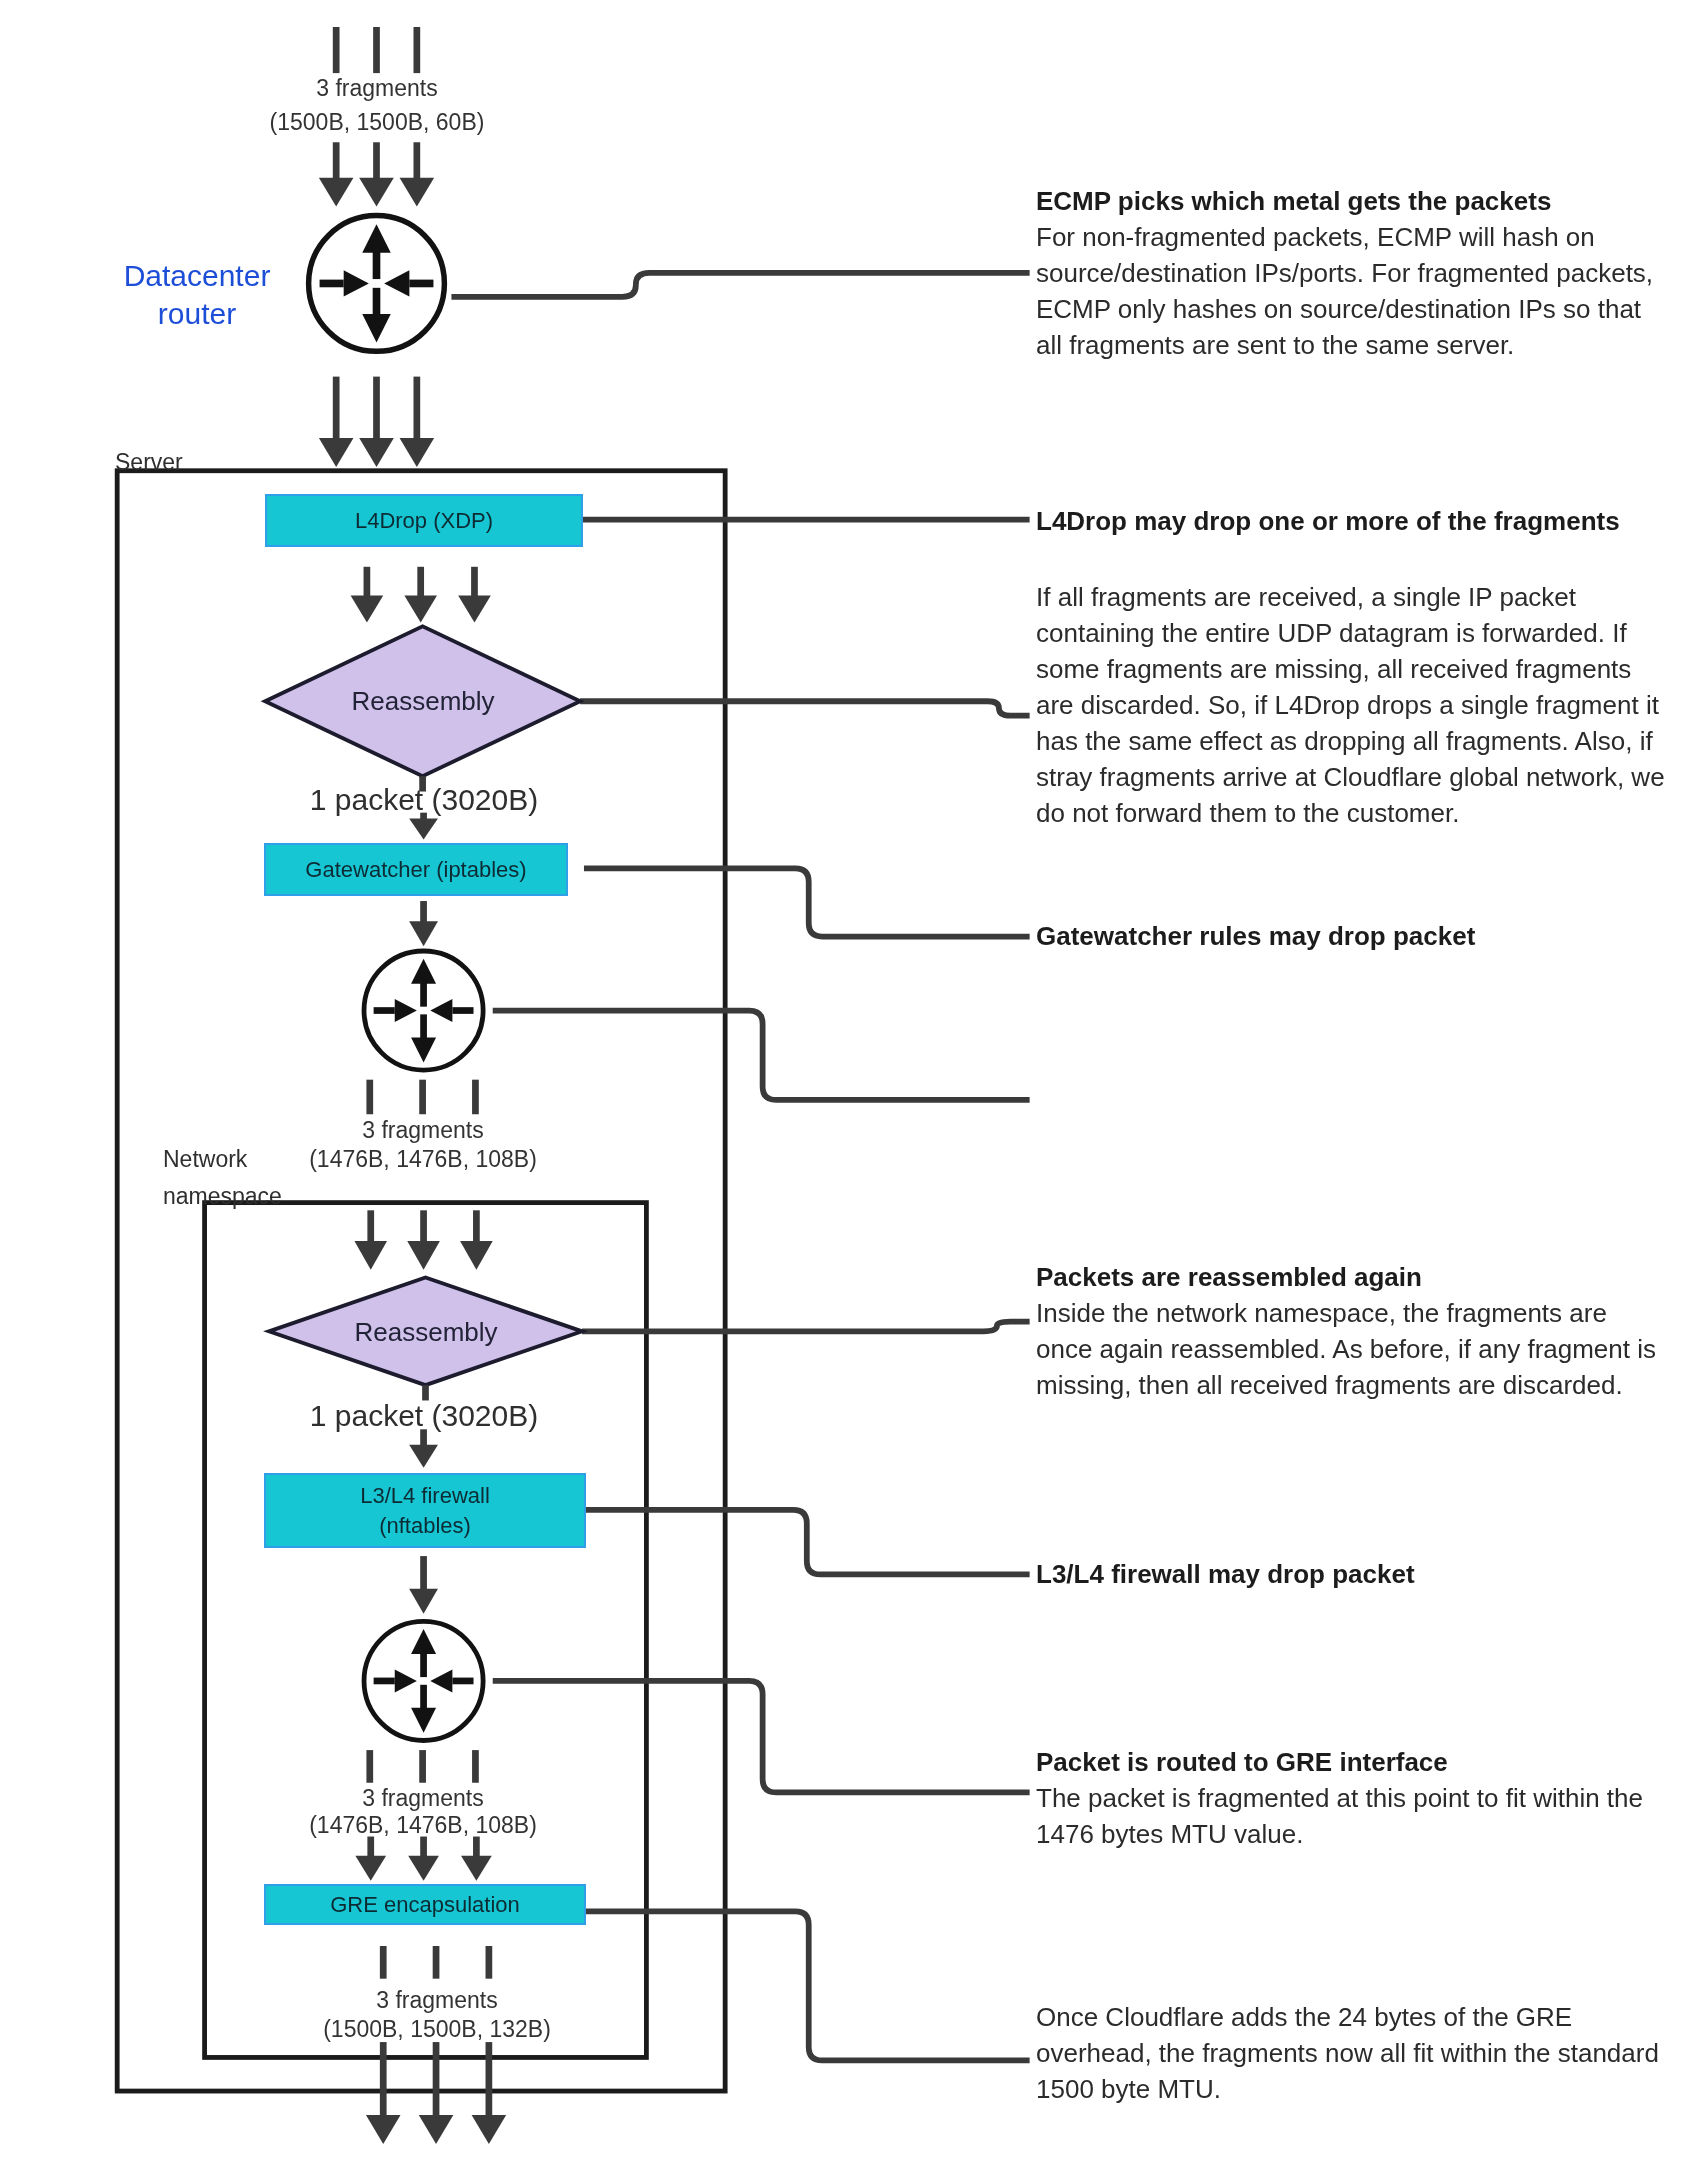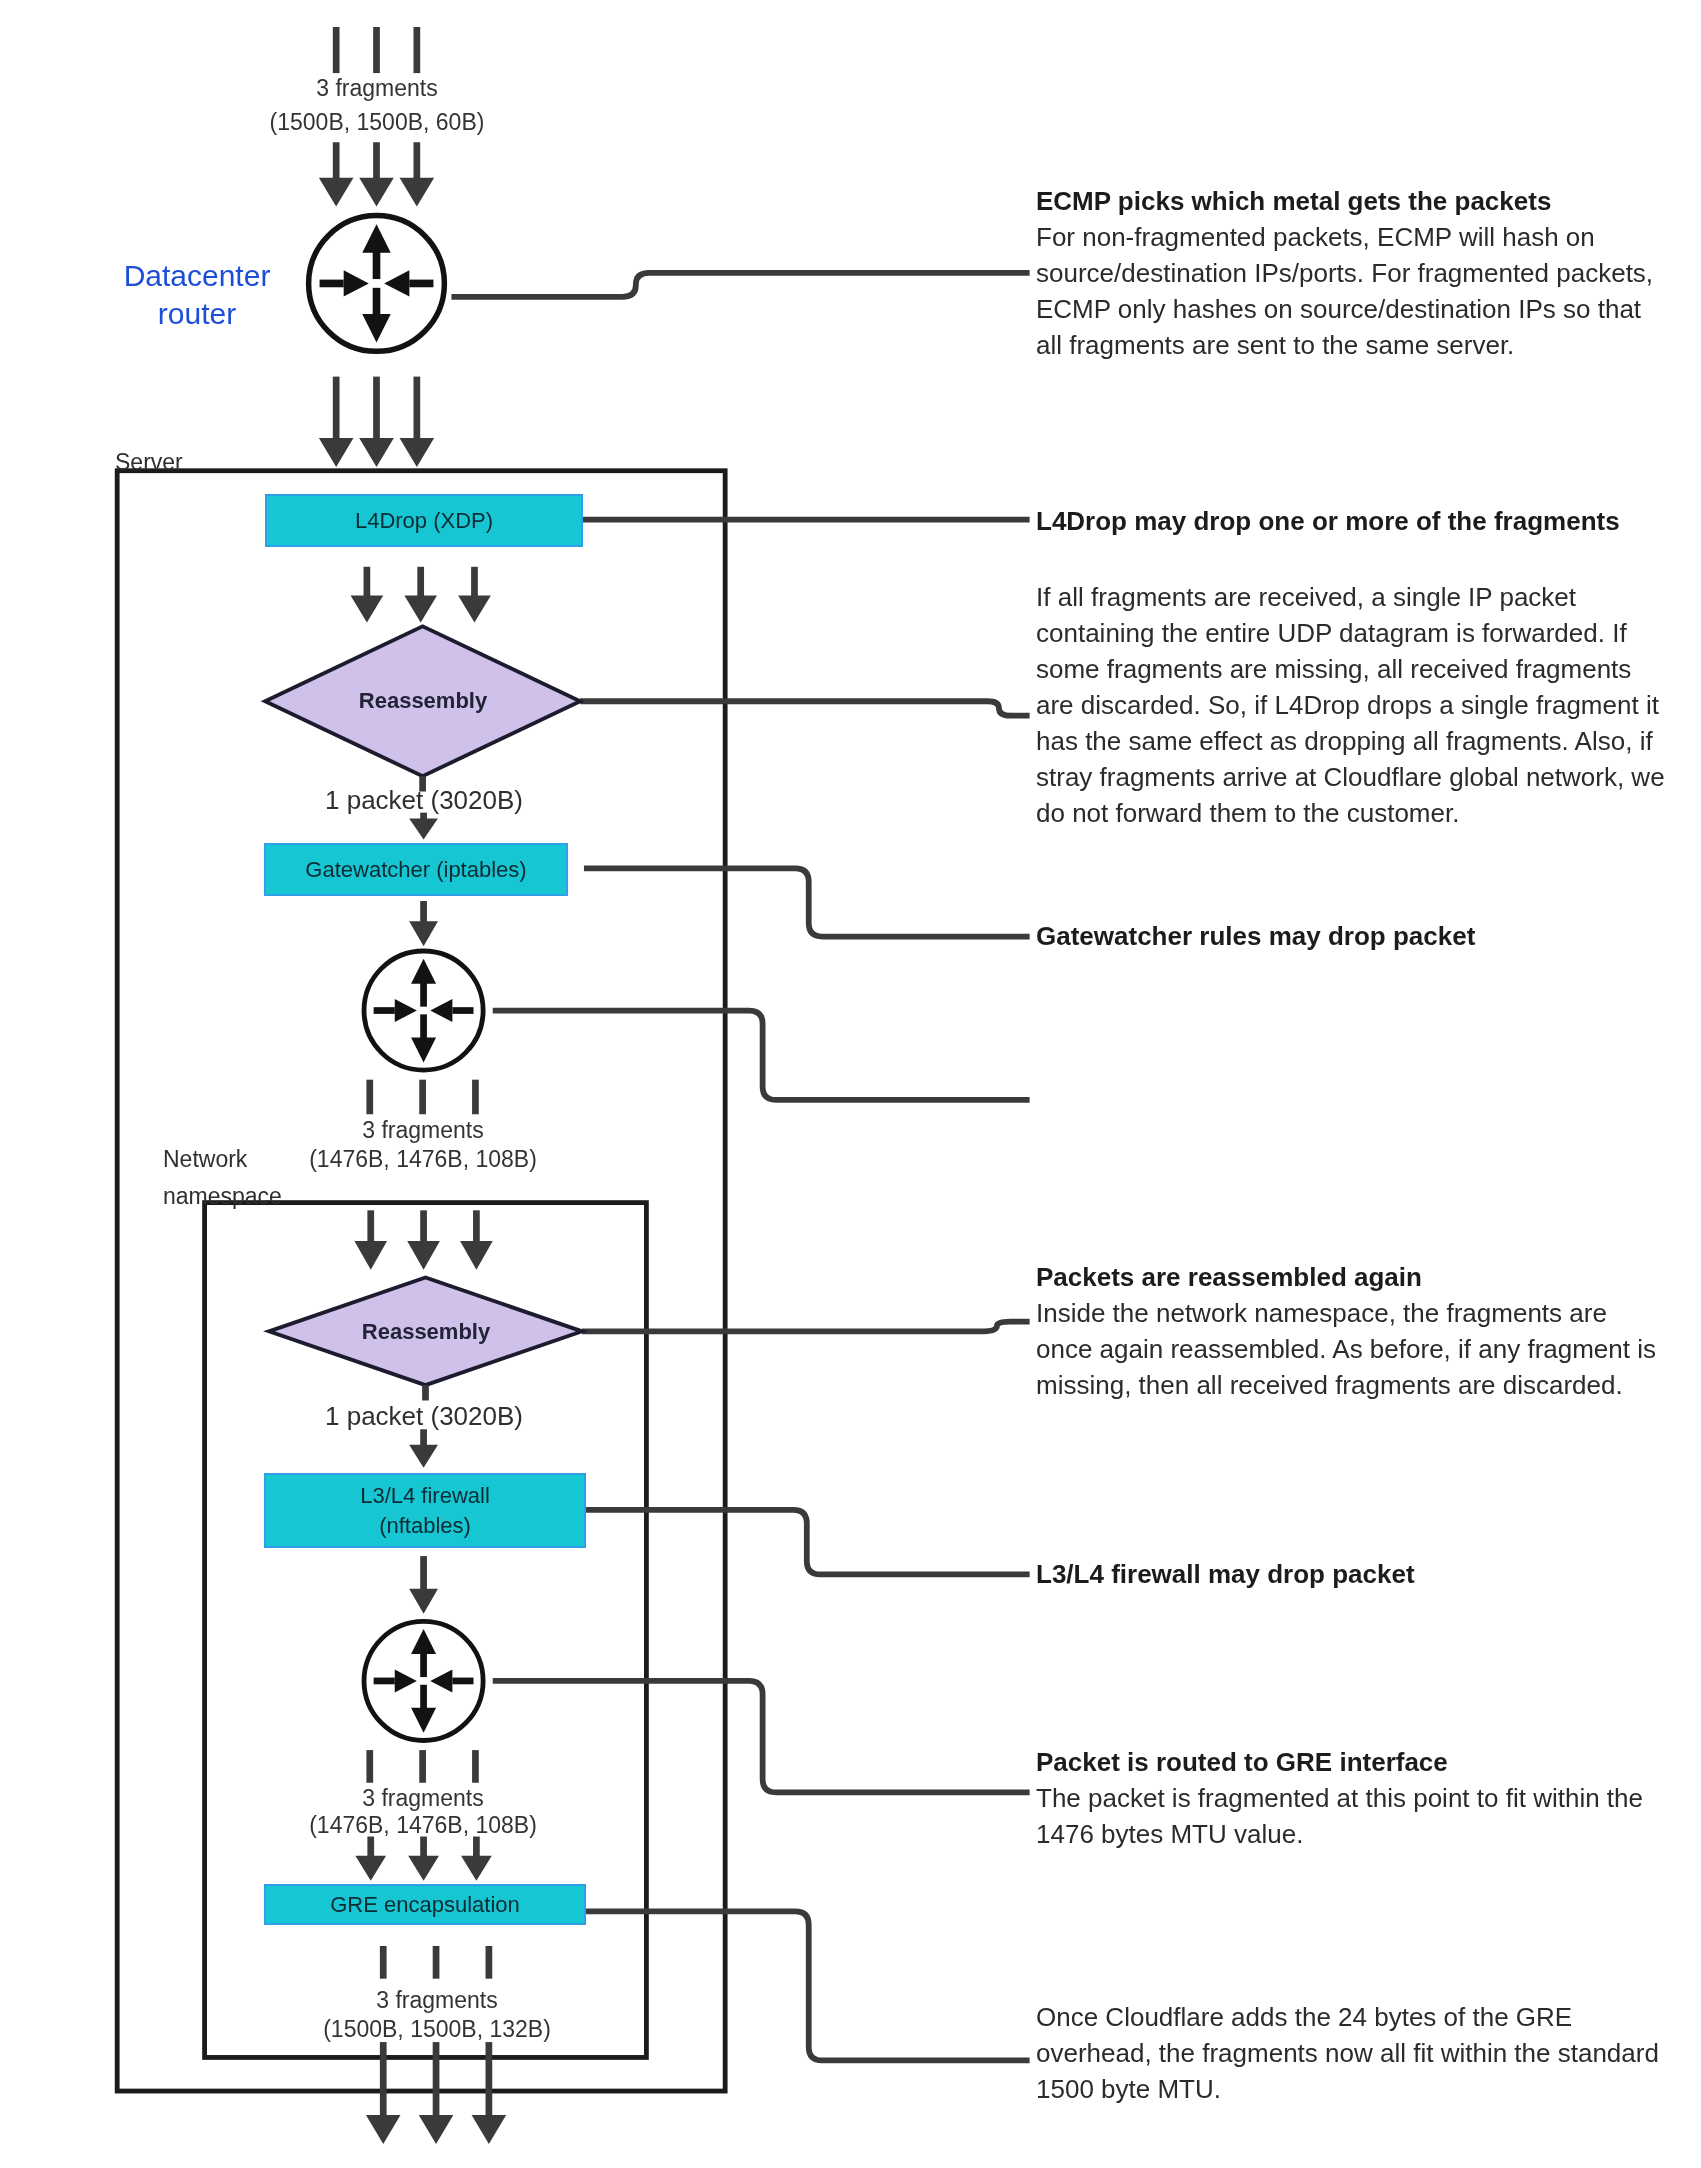--- a/index.html
+++ b/index.html
@@ -13,23 +13,23 @@
   .boxline{fill:none;stroke:var(--border);stroke-width:5px;}
   .frag{stroke:var(--line);}
   .fraghead{fill:var(--line);}
   .diamond{fill:var(--diamond-fill);stroke:#1c1c2e;stroke-width:4px;}
 
   .node{position:absolute;display:flex;align-items:center;justify-content:center;
         background:var(--node-fill);border:2.9px solid var(--node-border);
         box-sizing:border-box;color:#0d2b33;font-size:22px;text-align:center;line-height:30px;}
   .center-label{position:absolute;transform:translate(-50%,-50%);white-space:nowrap;
         color:#333;font-size:23px;text-align:center;}
-  .packet-label{font-size:26px;color:#2f2f2f;text-align:right;}
+  .packet-label{font-size:30px;color:#2f2f2f;text-align:right;}
   .diamond-label{position:absolute;transform:translate(-50%,-50%);white-space:nowrap;
-        color:#232338;font-size:22px;font-weight:bold;}
+        color:#232338;font-size:26px;}
   .side-label{position:absolute;color:#2f2f2f;font-size:23px;line-height:37px;}
   .dc-label{position:absolute;transform:translate(-50%,-50%);text-align:center;
         color:#1d4ed8;font-size:30px;line-height:38px;white-space:nowrap;}
   .ann{position:absolute;left:1036px;width:634px;color:#2b2b2b;
        font-size:26px;line-height:36px;}
   .ann-title{font-weight:bold;color:#1c1c1c;}
 </style>
 </head>
 <body>
 

